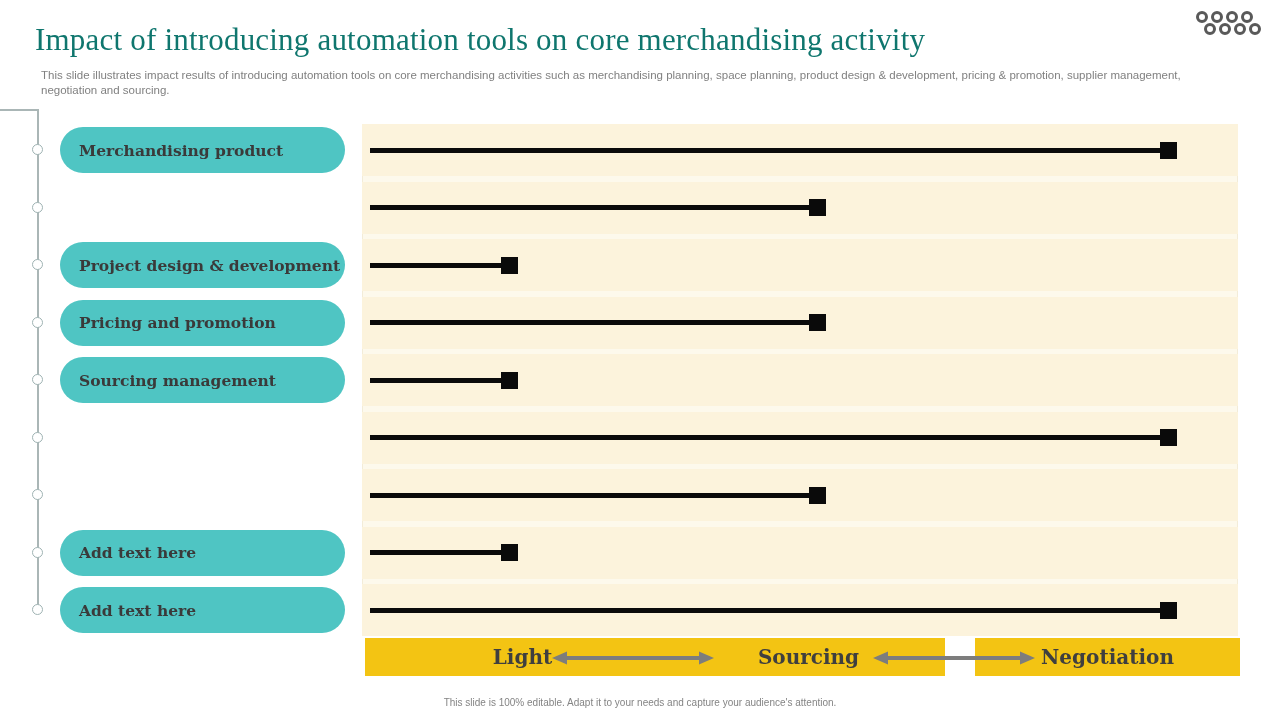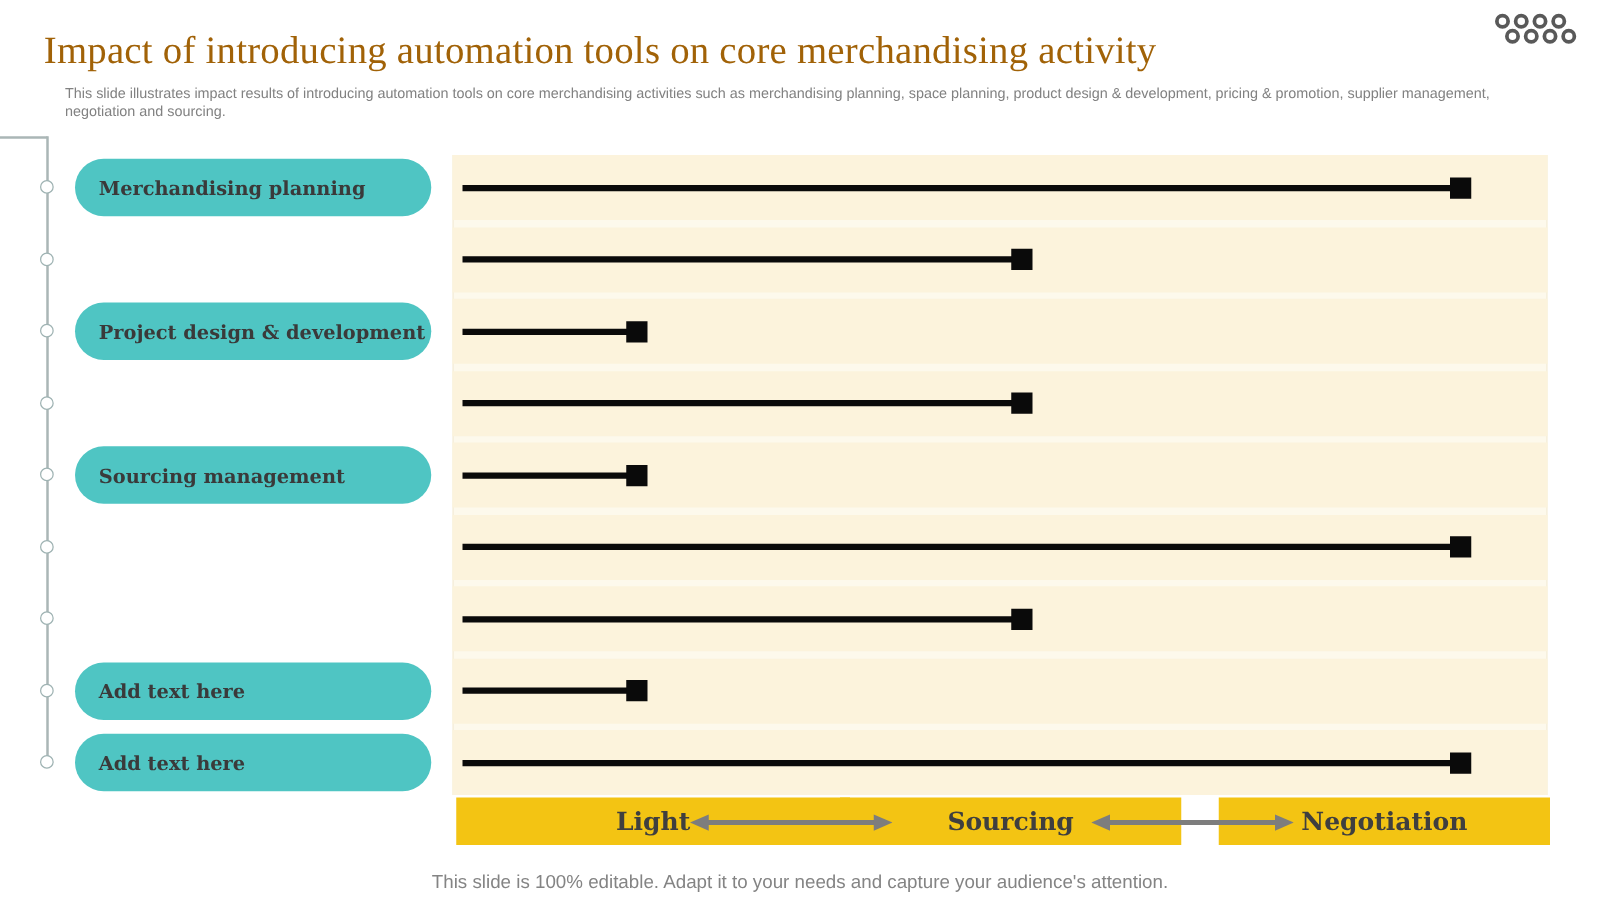--- a/index.html
+++ b/index.html
@@ -4,29 +4,29 @@
 <style>
   * { margin:0; padding:0; box-sizing:border-box; }
   html,body { width:1280px; height:720px; }
   body {
     position:relative; width:1280px; height:720px; background:#ffffff;
     font-family:"Liberation Sans", sans-serif; overflow:hidden;
   }
   .title {
     position:absolute; left:35px; top:22px; width:1100px;
     font-family:"Liberation Serif", serif; font-size:31px; font-weight:400;
-    color:#a16207; letter-spacing:.2px; white-space:nowrap;
+    color:#0f766e; letter-spacing:.2px; white-space:nowrap;
   }
   .subtitle {
-    position:absolute; left:52px; top:68px; width:1192px;
+    position:absolute; left:41px; top:68px; width:1192px;
     font-size:11.5px; line-height:1.3; color:#818181;
   }
   .footer {
     position:absolute; left:0; right:0; top:697px; text-align:center;
-    font-size:15px; color:#848484;
+    font-size:10px; color:#848484;
   }
   
   .dots { position:absolute; left:1196px; top:11px; width:80px; height:28px; }
   .dots .drow { position:absolute; display:flex; gap:3px; }
   .dots .drow.r1 { left:0; top:0; }
   .dots .drow.r2 { left:8px; top:12px; }
   .ring {
     width:12px; height:12px; border-radius:50%;
     border:3.5px solid #595959; background:transparent;
   }
@@ -101,21 +101,21 @@
 
 <div class="chart-backdrop"></div>
 
 <div class="row" style="top:124px">
   <div class="band">
     <div class="bar-line" style="width: 798px;"></div>
     <div class="bar-marker" style="left: 798px;"></div>
   </div>
   <div class="node"></div>
   <div class="pill">
-      <span>Merchandising planning</span>
+      <span>Merchandising product</span>
     </div>
 </div>
 
 <div class="row" style="top:181.5px">
   <div class="band">
     <div class="bar-line" style="width: 447px;"></div>
     <div class="bar-marker" style="left: 447px;"></div>
   </div>
   <div class="node"></div>
 </div>
@@ -130,20 +130,23 @@
       <span>Project design &amp; development</span>
     </div>
 </div>
 
 <div class="row" style="top:296.5px">
   <div class="band">
     <div class="bar-line" style="width: 447px;"></div>
     <div class="bar-marker" style="left: 447px;"></div>
   </div>
   <div class="node"></div>
+  <div class="pill">
+      <span>Pricing and promotion</span>
+    </div>
 </div>
 
 <div class="row" style="top:354px">
   <div class="band">
     <div class="bar-line" style="width: 139px;"></div>
     <div class="bar-marker" style="left: 139px;"></div>
   </div>
   <div class="node"></div>
   <div class="pill">
       <span>Sourcing management</span>

